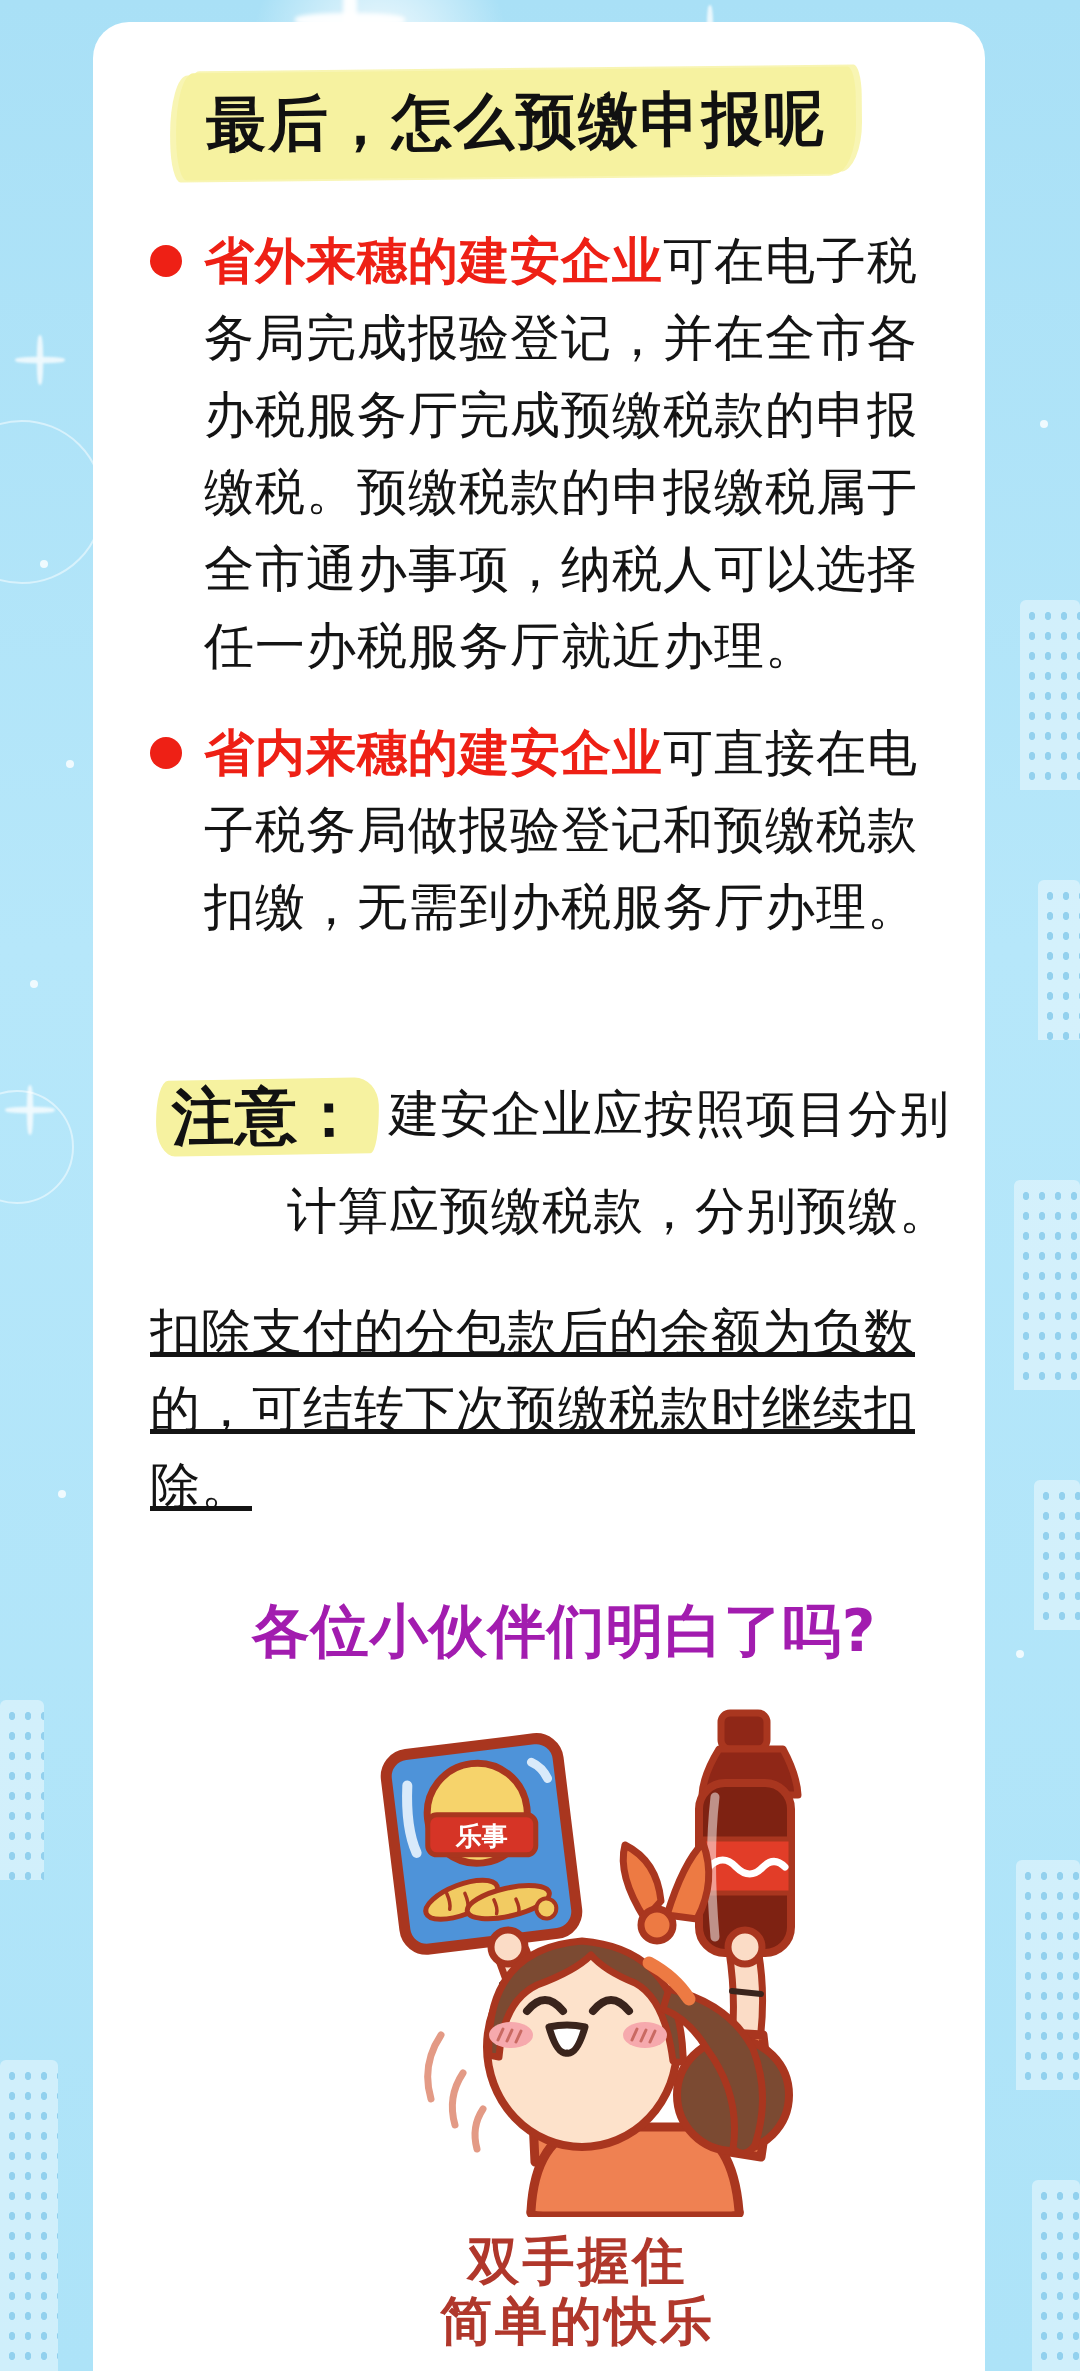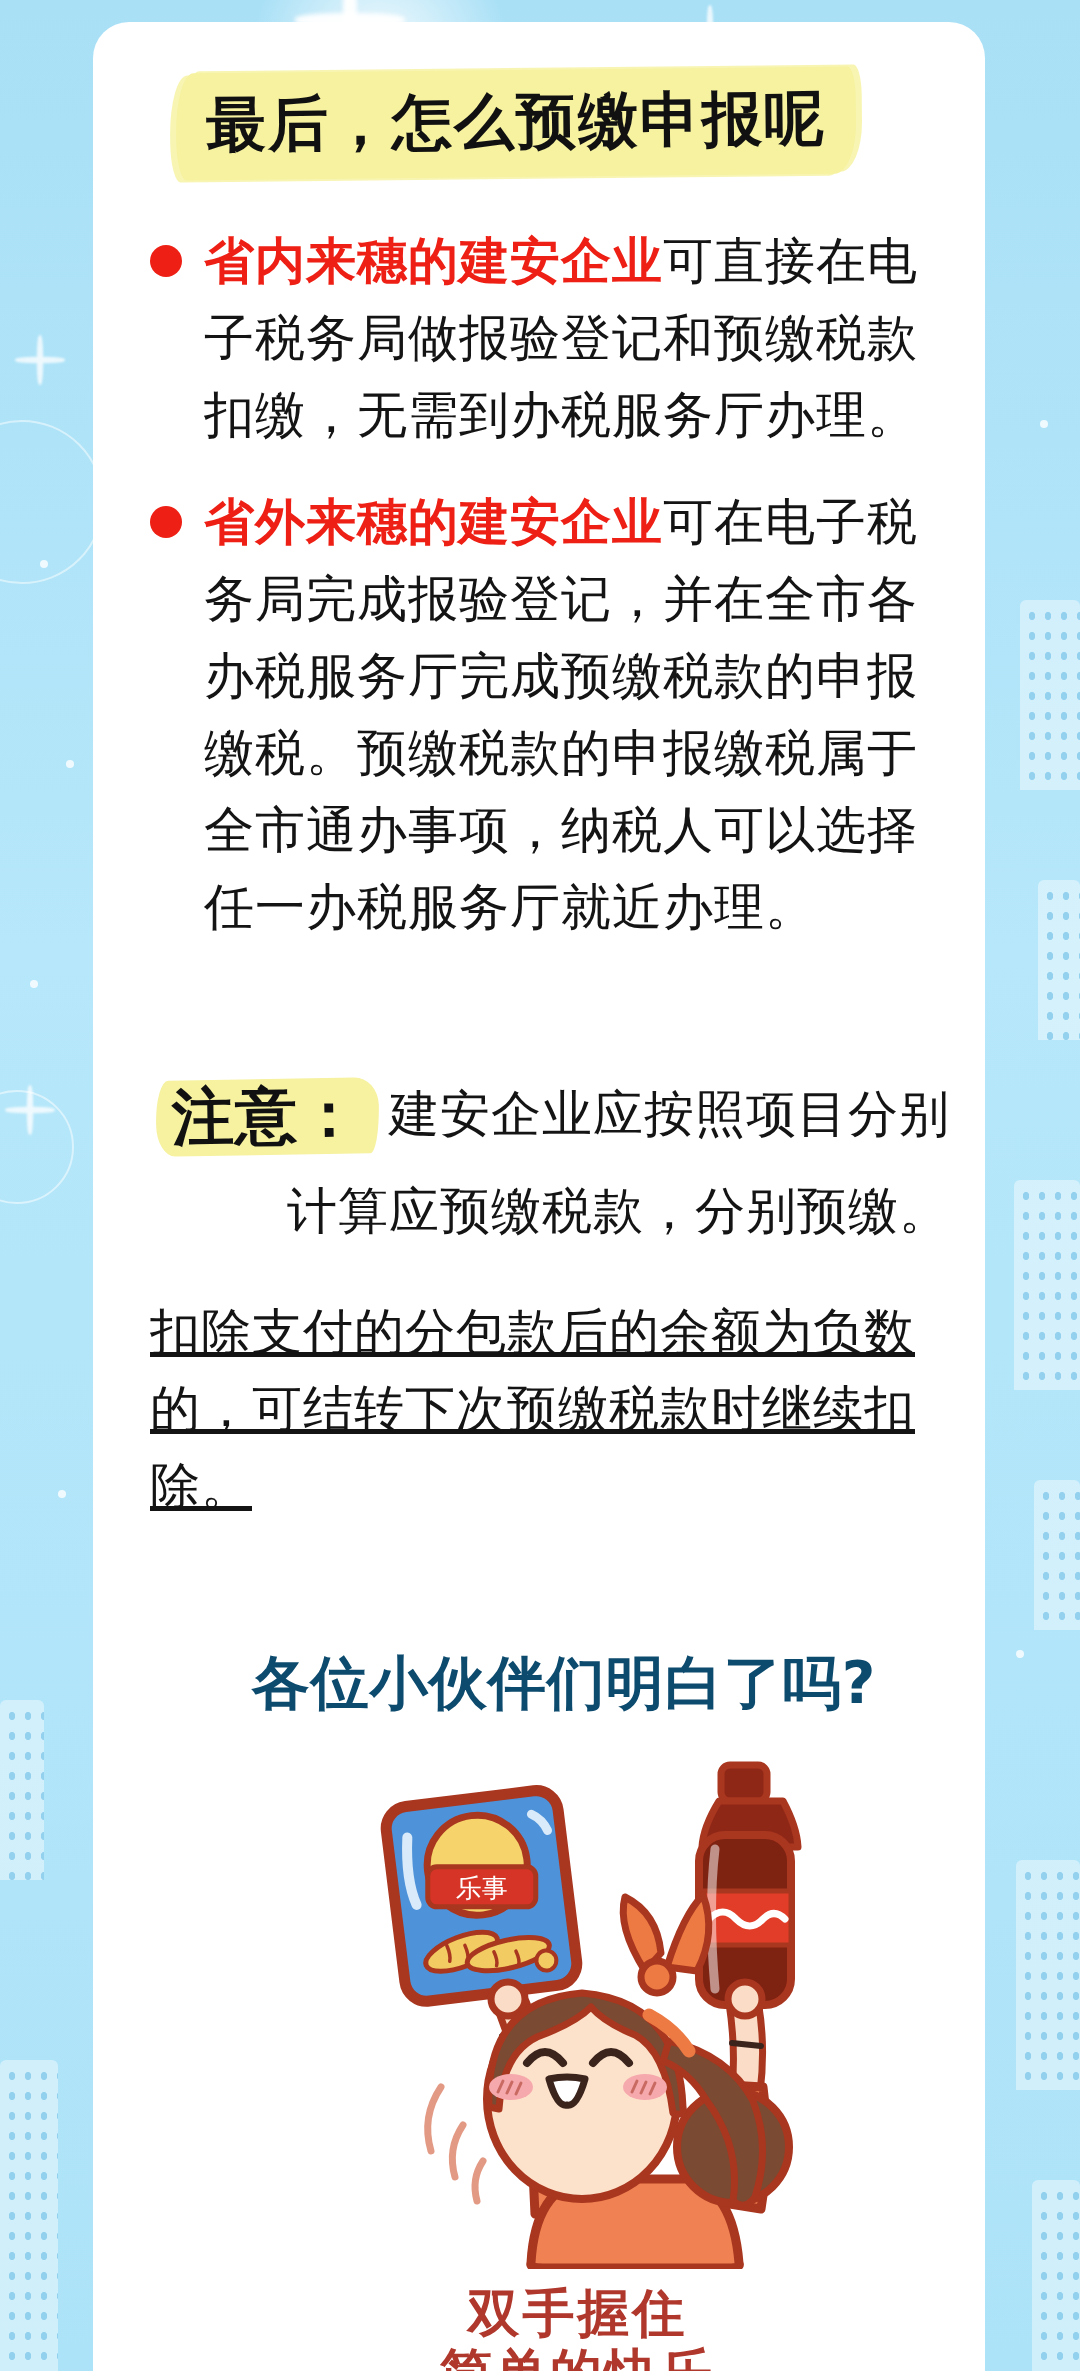--- a/index.html
+++ b/index.html
@@ -52,25 +52,25 @@
   .notice-label{display:inline-block;font-size:62px;font-weight:900;color:#111;
        background:#f6f2a0;padding:6px 18px 8px 16px;margin-right:10px;
        border-radius:14px 26px 10px 20px / 46px 30px 52px 34px;
        transform:rotate(-1deg);line-height:1;vertical-align:-6px;}
 
   
   .supplement{margin:34px 0 0 0;width:800px;font-size:50px;line-height:77px;
        letter-spacing:1px;color:#141414;text-decoration:underline;}
 
   
-  .question{margin:120px 0 0 0;width:828px;text-align:center;
-       font-size:58px;font-weight:900;color:#0c4a6e;letter-spacing:1px;}
-
-  
-  .illustration{width:540px;margin:26px auto 0 auto;padding-left:14px;}
+  .question{margin:68px 0 0 0;width:828px;text-align:center;
+       font-size:58px;font-weight:900;color:#a21caf;letter-spacing:1px;}
+
+  
+  .illustration{width:540px;margin:26px auto 0 auto;padding-left:14px;font-weight:bold;}
   .caption{margin-top:10px;text-align:center;padding-left:20px;
        color:#b0372b;font-weight:700;font-size:52px;line-height:60px;letter-spacing:3px;}
 </style>
 </head>
 <body>
 
 <div class="page">
 
   <div class="bg">
     <div class="glow" style="left:250px;top:-80px;width:260px;height:260px;"></div>
@@ -98,25 +98,25 @@
 
   <div class="card">
 
     <div class="title-wrap">
       <h1 class="title-highlight">最后，怎么预缴申报呢</h1>
     </div>
 
     <ul class="bullet-list">
       <li class="bullet-item">
         <span class="dot"></span>
-        <p class="bullet-text"><span class="bullet-lead">省内来穗的建安企业</span><span>可直接在电子税务局做报验登记和预缴税款扣缴，无需到办税服务厅办理。</span></p>
+        <p class="bullet-text"><span class="bullet-lead">省外来穗的建安企业</span><span>可在电子税务局完成报验登记，并在全市各办税服务厅完成预缴税款的申报缴税。预缴税款的申报缴税属于全市通办事项，纳税人可以选择任一办税服务厅就近办理。</span></p>
       </li>
       <li class="bullet-item">
         <span class="dot"></span>
-        <p class="bullet-text"><span class="bullet-lead">省外来穗的建安企业</span><span>可在电子税务局完成报验登记，并在全市各办税服务厅完成预缴税款的申报缴税。预缴税款的申报缴税属于全市通办事项，纳税人可以选择任一办税服务厅就近办理。</span></p>
+        <p class="bullet-text"><span class="bullet-lead">省内来穗的建安企业</span><span>可直接在电子税务局做报验登记和预缴税款扣缴，无需到办税服务厅办理。</span></p>
       </li>
     </ul>
 
     <p class="notice"><span class="notice-label">注意：</span><span>建安企业应按照项目分别计算应预缴税款，分别预缴。</span></p>
 
     <p class="supplement">扣除支付的分包款后的余额为负数的，可结转下次预缴税款时继续扣除。</p>
 
     <h2 class="question">各位小伙伴们明白了吗?</h2>
 
     <div class="illustration">

